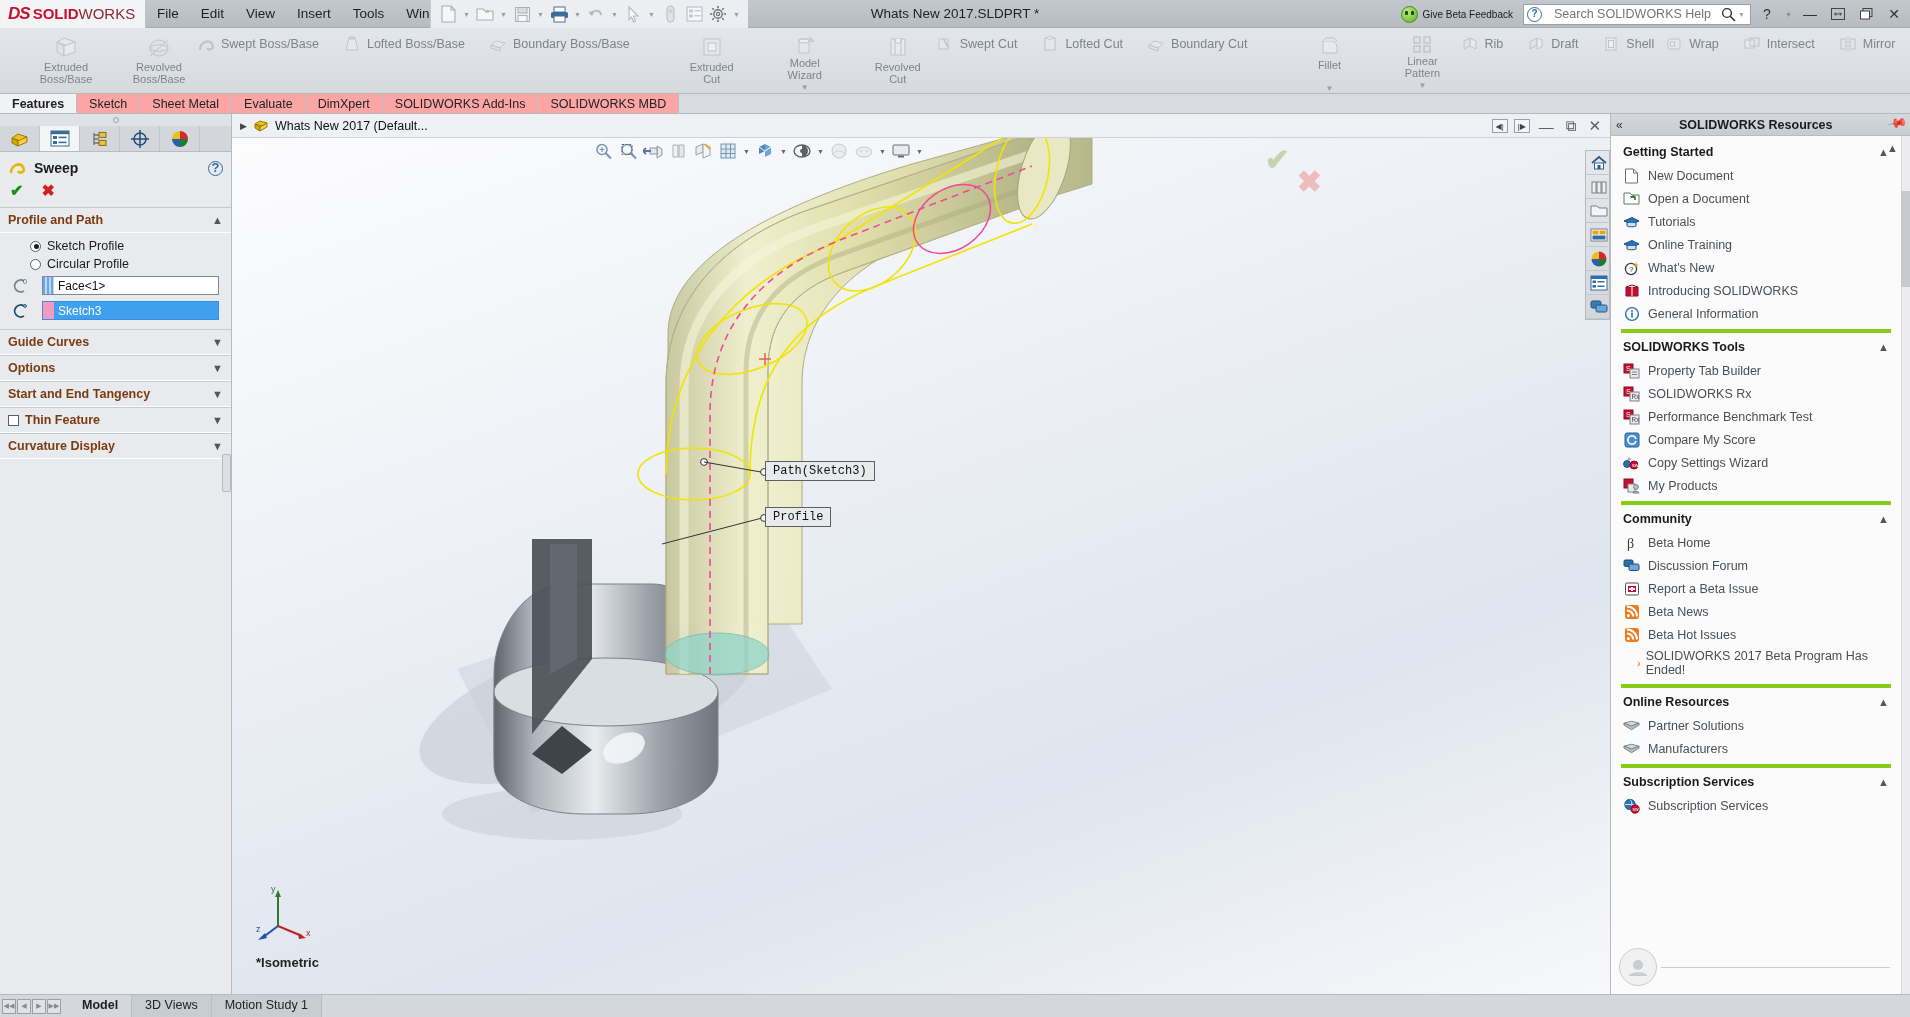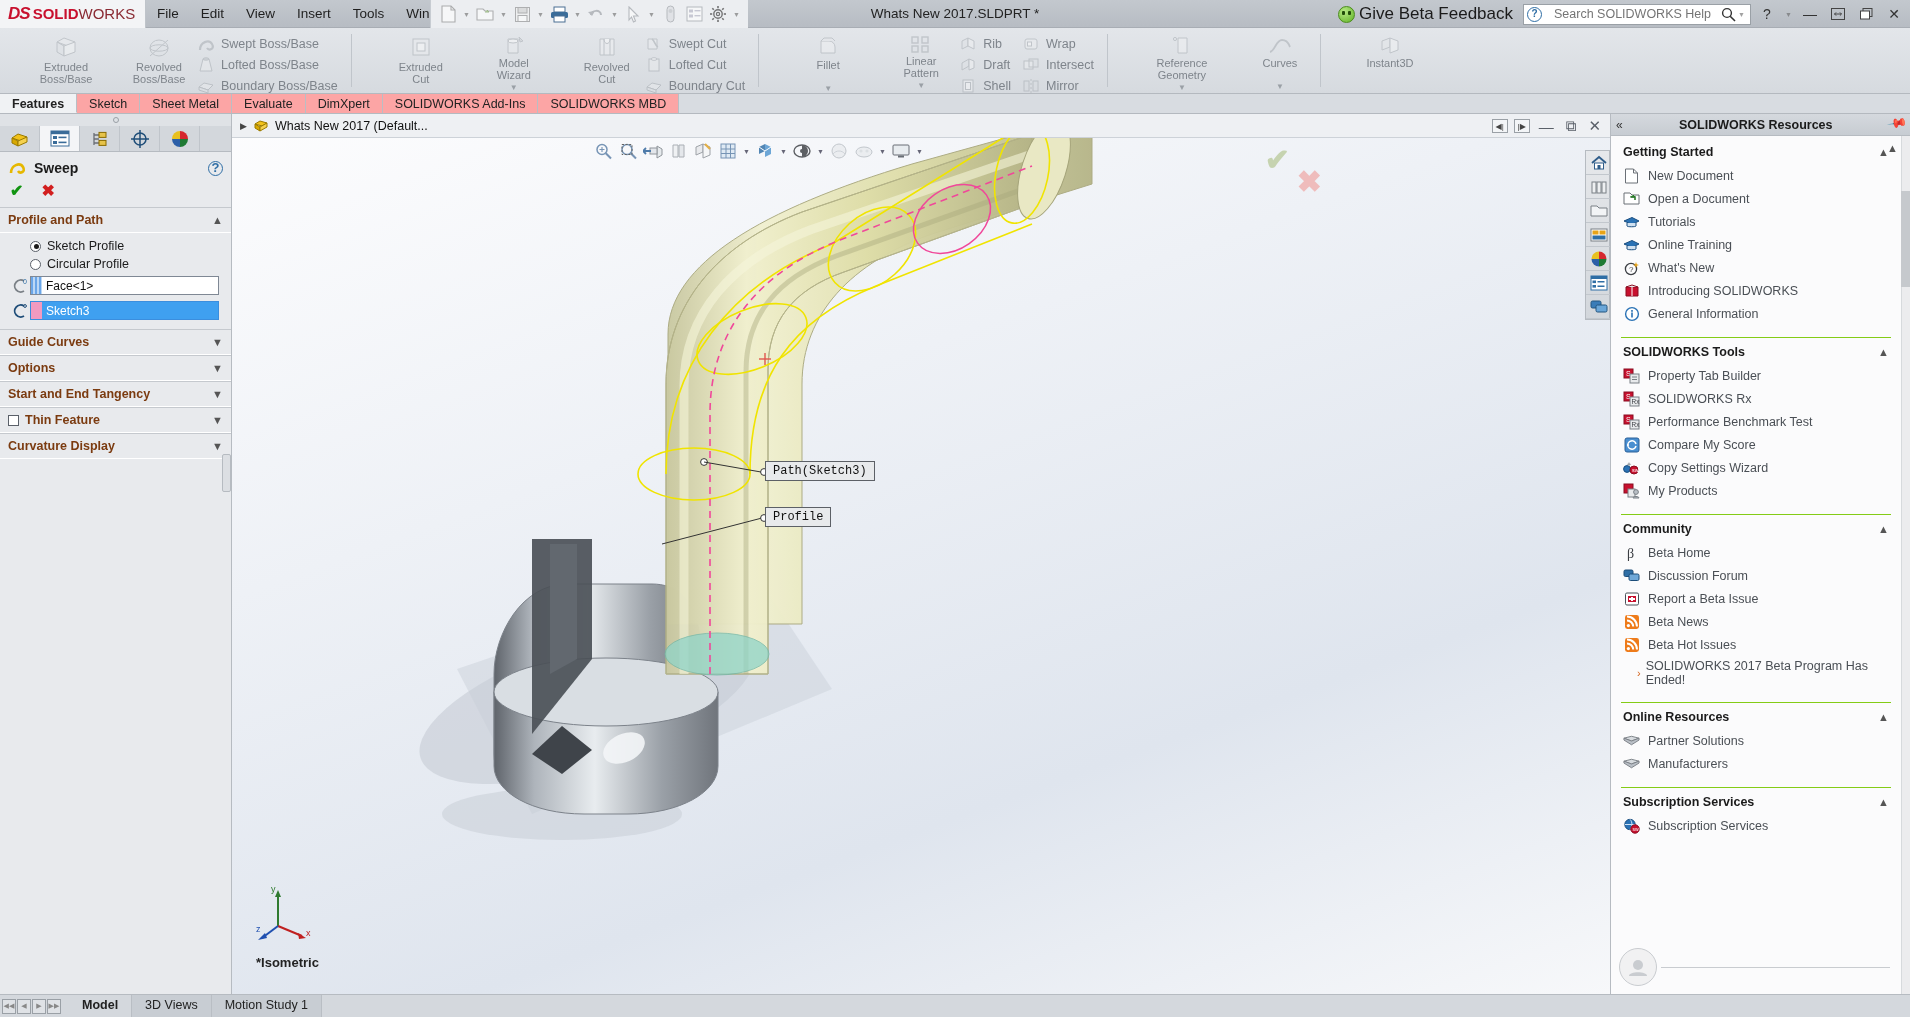--- a/index.html
+++ b/index.html
@@ -49,21 +49,21 @@
   #titlebar-right {
     position: absolute; right: 4px; top: 0; height: 28px; display: flex; align-items: center; gap: 4px;
   }
   .beta-smiley {
     width: 17px; height: 17px; border-radius: 50%;
     background: radial-gradient(circle at 35% 30%, #b8e986, #5fb224);
     border: 1px solid #4a8c1c; position: relative;
   }
   .beta-smiley::before { content:""; position:absolute; left:3px; top:4px; width:3px;height:4px;background:#224d0a;border-radius:1px;}
   .beta-smiley::after { content:""; position:absolute; right:3px; top:4px; width:3px;height:4px;background:#224d0a;border-radius:1px;}
-  #beta-feedback-label { font-size: 17px; color: #1b1b1b; margin-right: 6px;}
+  #beta-feedback-label { font-size: 10px; color: #1b1b1b; margin-right: 6px;}
   #help-search {
     display:flex; align-items:center; background:#fff; border:1px solid #9aa0a6; height: 21px;
     padding: 0 3px; width: 228px;
   }
   #help-search .q { width:15px;height:15px;border:1.6px solid #2f6ea5;border-radius:50%;
       color:#2f6ea5;font-size:10px;text-align:center;line-height:12px;font-weight:bold;}
   #help-search input {
     border: none; outline: none; font-size: 12.5px; color: #6a6f75;
     font-family: "Liberation Sans", sans-serif; flex: 1; margin-left: 12px; background: transparent;
   }
@@ -81,21 +81,21 @@
   .rib-big {
     width: 62px; display:flex; flex-direction:column; align-items:center; justify-content:flex-start;
     padding-top: 4px; color: #7e848b; font-size: 11px; line-height: 12px; text-align:center;
     cursor: default;
     margin-left: 29px;
   }
   .rib-small {
     display:flex; align-items:center; gap: 5px; height: 21px; padding: 0 4px;
     color: #7e848b; font-size: 12.5px; white-space: nowrap; cursor: default;
   }
-  .rib-col { display: flex; flex-direction: column; padding-top: 2px; }
+  .rib-col { display: flex; flex-direction: row; padding-top: 2px; gap: 15px; }
   .rib-caret { font-size: 8px; color: #9aa0a6; text-align: center; margin-top: 1px; }
   .ico { opacity: .45; flex: 0 0 auto; }
   .ico-big { opacity: .45; }
 
   
   #cmdtabs {
     position: absolute; top: 94px; left: 0; width: 1910px; height: 20px;
     display: flex; align-items: stretch; background: #d8dce1;
     border-bottom: 1px solid #b4b9bf; font-size: 12.5px;
   }
@@ -125,21 +125,21 @@
   .pm-sec {
     border-top: 1px solid #c5c9ce; border-bottom: 1px solid #fff;
     display: flex; align-items: center; padding: 5px 8px; font-weight: bold;
     font-size: 12.5px; color: #7b3b10; cursor: default; background:#e8eaed;
   }
   .pm-sec .chev { margin-left: auto; color: #555; font-size: 11px; }
   .pm-body { padding: 4px 8px 6px 8px; }
   .pm-radio { display: flex; align-items: center; gap: 6px; padding: 2px 0 2px 22px; font-size: 12.5px; color: #1b1b1b;}
   .radio { width: 11px; height: 11px; border: 1px solid #5a6069; border-radius: 50%; background: #fff; position: relative;}
   .radio.on::after { content:""; position:absolute; left:2.5px; top:2.5px; width:5px;height:5px;border-radius:50%;background:#1b1b1b;}
-  .pm-row { display: flex; align-items: center; gap: 0; padding: 3px 4px; justify-content: space-between; }
+  .pm-row { display: flex; align-items: center; gap: 12px; padding: 3px 4px; justify-content: space-between; }
   .selbox { flex: 1; height: 19px; border: 1px solid #7f8894; display: flex; align-items: center; font-size: 12px; background: #fff;}
   .selbox .swatch { width: 11px; height: 17px; flex: 0 0 auto; }
   .selbox .txt { padding-left: 4px; color: #111; }
   .selbox.selected { border: 1px solid #3b8ede; background: #3fa0f0; }
   .selbox.selected .txt { color: #fff; }
   .cb { width: 11px; height: 11px; border: 1px solid #5a6069; background:#fff; }
   .pm-split { position:absolute; left: 222px; top: 340px; width:9px; height: 38px; background:#dcdfe3;
      border:1px solid #b6bbc1; border-radius:2px;}
 
   
@@ -187,22 +187,22 @@
   }
   #rp-header {
     height: 22px; background: linear-gradient(#d5d9de,#c7ccd2); border-bottom: 1px solid #b6bbc1;
     display:flex; align-items:center; position: relative;
   }
   #rp-header .coll { padding-left: 5px; color:#333; font-size: 12px;}
   #rp-header .t { flex:1; text-align:center; font-weight:bold; font-size: 12.5px; color:#1b1b1b;}
   #rp-header .pin { color:#2f6ea5; font-size: 13px; padding-right: 5px; transform: rotate(35deg);}
   #rp-body { position:absolute; top:22px; left:0; right: 9px; bottom:0; overflow:hidden; padding: 0 10px;}
   .rp-sec-head {
-    display: flex; align-items: center; border-top: 1px solid #84cc16;
-    font-weight: bold; font-size: 12.5px; color: #1b1b1b; padding: 7px 2px 5px 2px; margin-top: 12px;
+    display: flex; align-items: center; border-top: 4px solid #84cc16;
+    font-weight: bold; font-size: 12.5px; color: #1b1b1b; padding: 7px 2px 5px 2px; margin-top: 4px;
   }
   .rp-sec-head.first { border-top: none; margin-top: 2px; gap: 20px; }
   .rp-sec-head .chev { margin-left:auto; color:#555; font-size:11px;}
   .rp-item { display:flex; align-items:center; gap: 8px; padding: 2px 2px; height: 23px;
      font-size: 12.5px; color: #4a4f55; cursor: default;}
   .rp-ico { width: 17px; height: 17px; flex:0 0 auto; display:flex; align-items:center;justify-content:center;}
   .rp-sub { display:flex; align-items:center; gap:5px; padding: 3px 2px 3px 16px; font-size:12.5px; color:#4a4f55;}
   .rp-sub .ar { color:#d4621a; font-size: 11px; }
   #rp-scroll { position:absolute; right:0; top:22px; width:9px; bottom:0; background:#ececee; border-left:1px solid #d7dadd;}
   #rp-thumb { position:absolute; right:0; top: 55px; width:9px; height:96px; background:#c6c9cd; }

